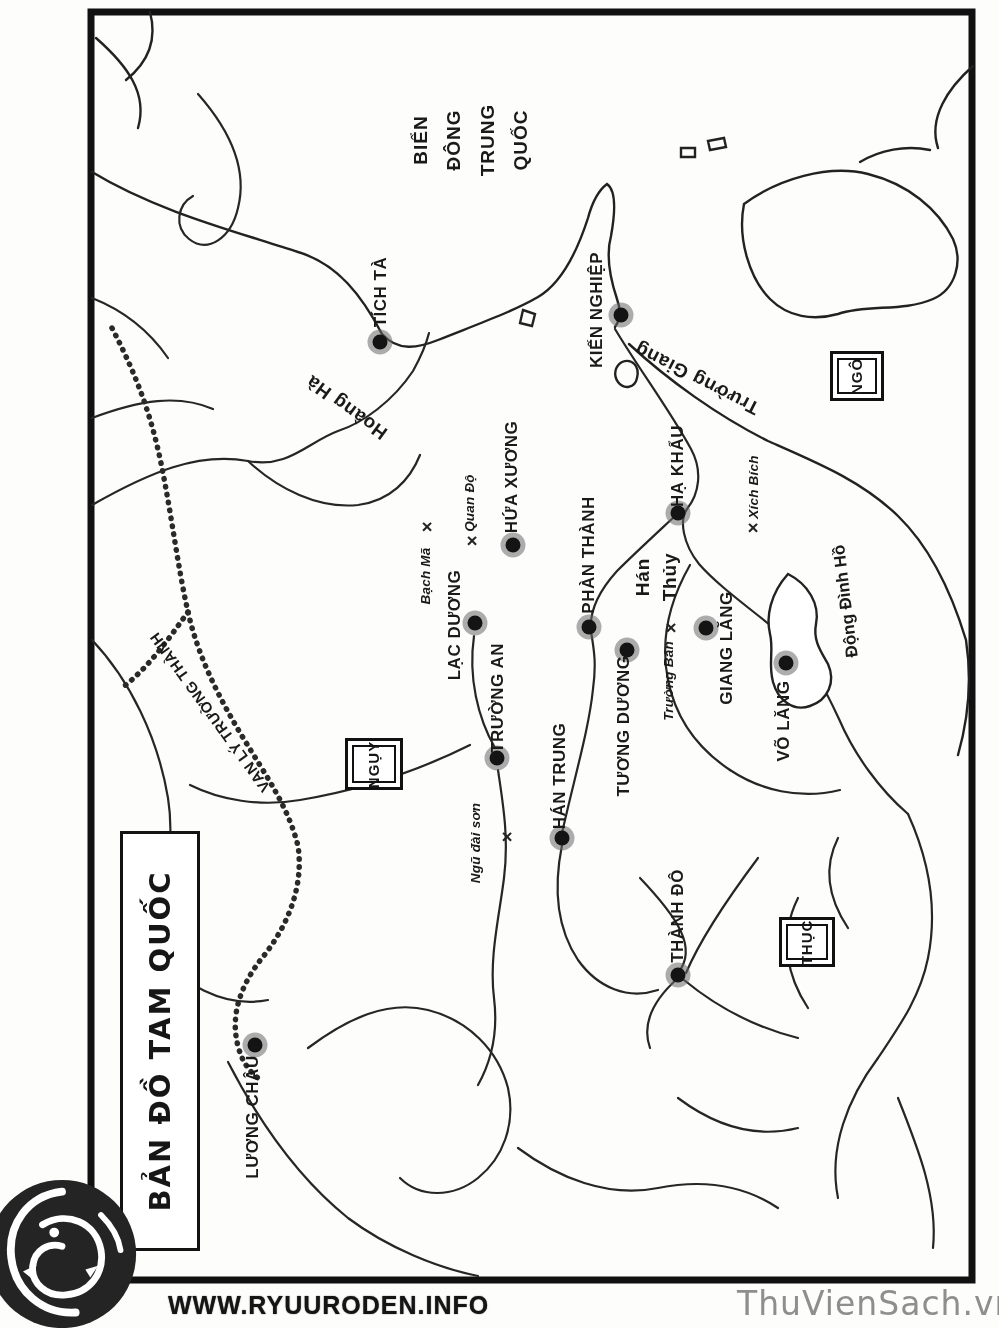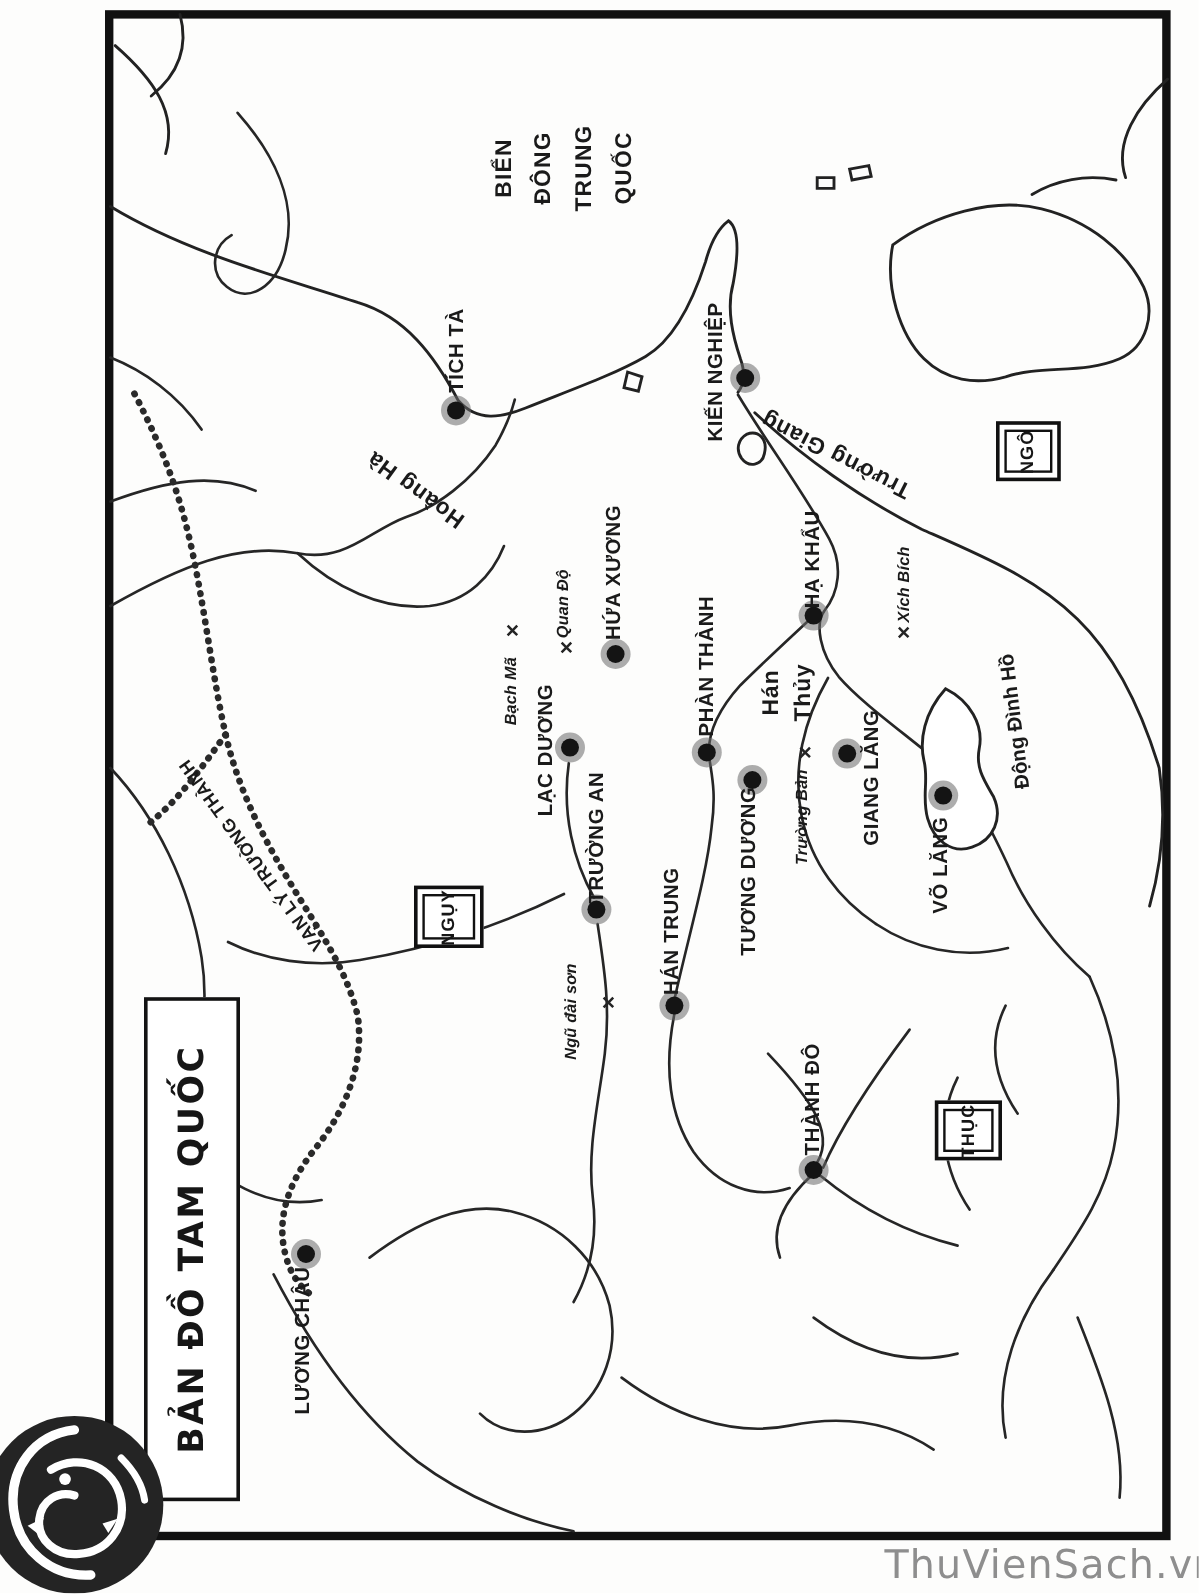--- a/index.html
+++ b/index.html
@@ -160,14 +160,15 @@
   <svg id="logo" viewBox="0 0 160 160">
     <circle cx="80" cy="80" r="76" fill="#242424"></circle>
     <path d="M80,16 C45,20 24,50 28,84 C32,118 60,142 94,140" stroke="#fff" stroke-width="8" fill="none" stroke-linecap="round"></path>
     <path d="M60,50 C85,35 115,48 120,76 C124,100 108,120 84,122 C64,124 48,110 50,92 C52,76 66,68 80,72" stroke="#fff" stroke-width="7" fill="none" stroke-linecap="round"></path>
     <path d="M120,40 C130,50 138,62 140,76" stroke="#fff" stroke-width="6" fill="none" stroke-linecap="round"></path>
     <path d="M40,98 l14,-7 -5,14 Z" fill="#fff"></path>
     <path d="M104,96 l13,-4 -8,12 Z" fill="#fff"></path>
     <circle cx="72" cy="58" r="5" fill="#fff"></circle>
   </svg>
 
+  <div id="wm-left">WWW.RYUURODEN.INFO</div>
   <div id="wm-right">ThuVienSach.vn</div>
 </div>
 
 </body></html>

